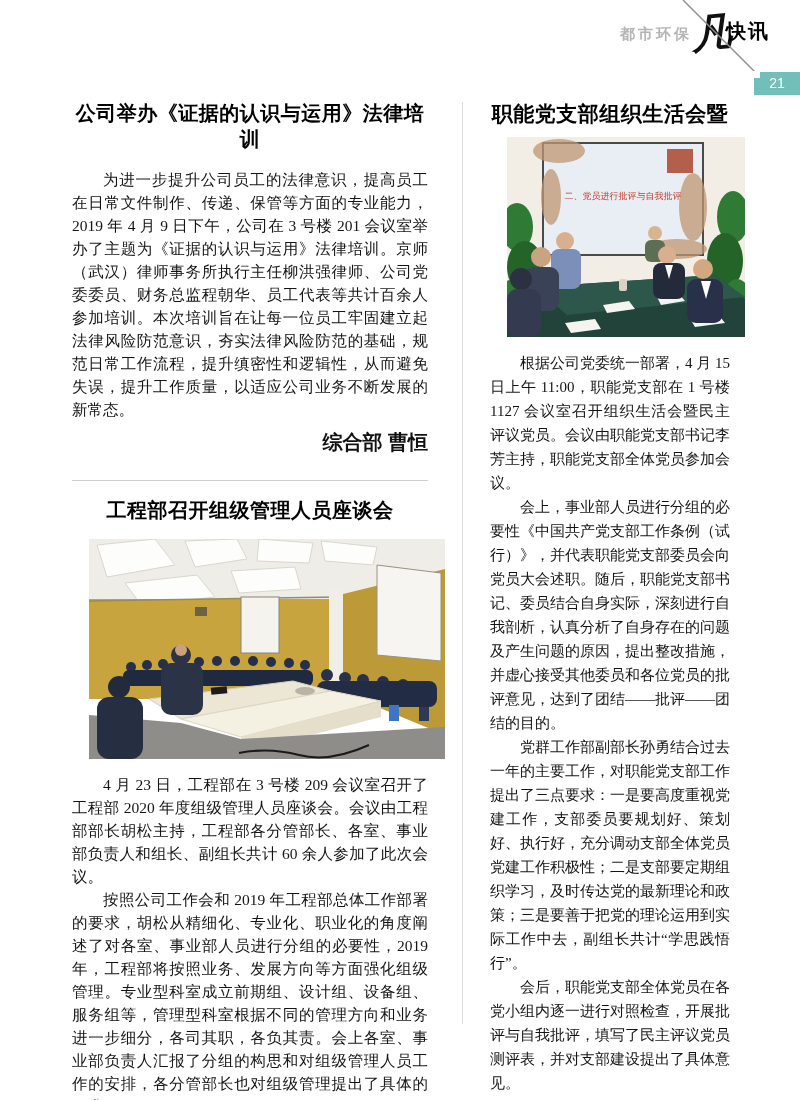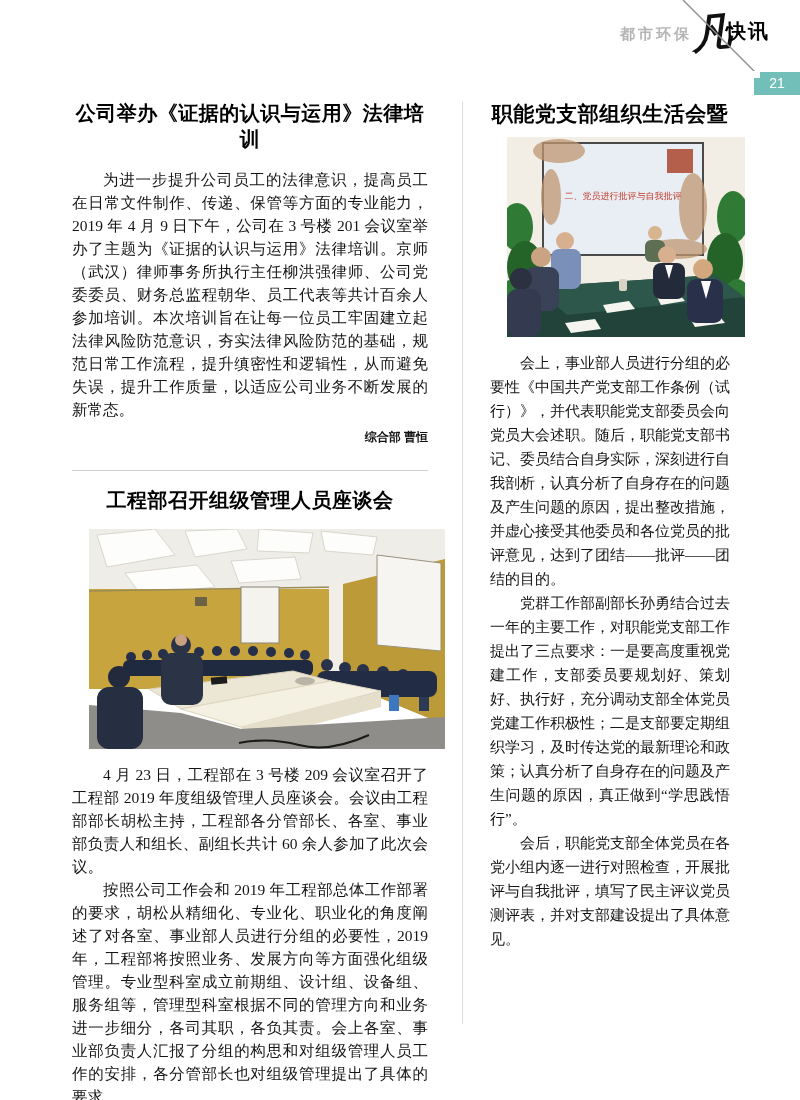--- a/index.html
+++ b/index.html
@@ -25,21 +25,21 @@
   .col-right{position:absolute;left:490px;top:96px;width:240px;}
 
   .art-title{font-family:"Liberation Sans","DejaVu Sans",sans-serif;font-weight:bold;color:#000;
              font-size:20px;line-height:26px;text-align:center;margin:4px 0 16px;letter-spacing:.5px;}
   .art-title-right{font-family:"Liberation Sans","DejaVu Sans",sans-serif;font-weight:bold;color:#000;
                    font-size:21px;line-height:35px;text-align:center;margin:0 0 6px;letter-spacing:.5px;}
 
   .body-text .para{font-size:15.5px;line-height:23px;text-align:justify;text-indent:2em;margin:0;}
   .body-text-r .para{font-size:15px;line-height:24px;text-align:justify;text-indent:2em;margin:0;}
 
-  .byline{font-family:"Liberation Sans","DejaVu Sans",sans-serif;font-weight:bold;font-size:12px;
+  .byline{font-family:"Liberation Sans","DejaVu Sans",sans-serif;font-weight:bold;font-size:20px;
           text-align:right;margin:8px 0 0;color:#111;}
   .h-divider{height:1px;background:#cfcfcf;margin:24px 0 16px;}
 
   .photo{display:block;margin:0 17px 14px;}
   .photo svg{display:block;}
 </style>
 </head>
 <body>
 
 <div class="page">
@@ -132,21 +132,21 @@
           <rect x="72" y="124" width="42" height="52" rx="10" fill="#2b3347"></rect>
         </g>
         <g>
           <circle cx="30" cy="148" r="11" fill="#222a3c"></circle>
           <rect x="8" y="158" width="46" height="62" rx="12" fill="#262e42"></rect>
         </g>
       </svg>
     </div>
 
     <div class="body-text">
-        <p class="para">4 月 23 日，工程部在 3 号楼 209 会议室召开了工程部 2019 年度组级管理人员座谈会。会议由工程部部长胡松主持，工程部各分管部长、各室、事业部负责人和组长、副组长共计 60 余人参加了此次会议。</p>
+        <p class="para">4 月 23 日，工程部在 3 号楼 209 会议室召开了工程部 2020 年度组级管理人员座谈会。会议由工程部部长胡松主持，工程部各分管部长、各室、事业部负责人和组长、副组长共计 60 余人参加了此次会议。</p>
         <p class="para">按照公司工作会和 2019 年工程部总体工作部署的要求，胡松从精细化、专业化、职业化的角度阐述了对各室、事业部人员进行分组的必要性，2019 年，工程部将按照业务、发展方向等方面强化组级管理。专业型科室成立前期组、设计组、设备组、服务组等，管理型科室根据不同的管理方向和业务进一步细分，各司其职，各负其责。会上各室、事业部负责人汇报了分组的构思和对组级管理人员工作的安排，各分管部长也对组级管理提出了具体的要求。</p>
       </div>
 
   </div>
 
   <div class="col-right">
 
     <h1 class="art-title-right">
       <span>职能党支部组织生活会暨</span><br>
     </h1>
@@ -206,20 +206,21 @@
           <rect x="146" y="126" width="32" height="36" rx="8" fill="#232a3a"></rect>
           <polygon points="158,128 166,128 162,142" fill="#ffffff"></polygon>
           <circle cx="196" cy="132" r="10" fill="#d3a87f"></circle>
           <rect x="180" y="142" width="36" height="44" rx="9" fill="#28304a"></rect>
           <polygon points="194,144 204,144 199,162" fill="#ffffff"></polygon>
         </g>
       </svg>
     </div>
 
     <div class="body-text-r">
+        <p class="para">根据公司党委统一部署，4 月 15 日上午 11:00，职能党支部在 1 号楼 1127 会议室召开组织生活会暨民主评议党员。会议由职能党支部书记李芳主持，职能党支部全体党员参加会议。</p>
         <p class="para">会上，事业部人员进行分组的必要性《中国共产党支部工作条例（试行）》，并代表职能党支部委员会向党员大会述职。随后，职能党支部书记、委员结合自身实际，深刻进行自我剖析，认真分析了自身存在的问题及产生问题的原因，提出整改措施，并虚心接受其他委员和各位党员的批评意见，达到了团结——批评——团结的目的。</p>
-        <p class="para">党群工作部副部长孙勇结合过去一年的主要工作，对职能党支部工作提出了三点要求：一是要高度重视党建工作，支部委员要规划好、策划好、执行好，充分调动支部全体党员党建工作积极性；二是支部要定期组织学习，及时传达党的最新理论和政策；认真分析了自身存在的问题及产生问题的原因，真正做到“学思践悟行”。</p>
+        <p class="para">党群工作部副部长孙勇结合过去一年的主要工作，对职能党支部工作提出了三点要求：一是要高度重视党建工作，支部委员要规划好、策划好、执行好，充分调动支部全体党员党建工作积极性；二是支部要定期组织学习，及时传达党的最新理论和政策；三是要善于把党的理论运用到实际工作中去，副组长共计“学思践悟行”。</p>
         <p class="para">会后，职能党支部全体党员在各党小组内逐一进行对照检查，开展批评与自我批评，填写了民主评议党员测评表，并对支部建设提出了具体意见。</p>
       </div>
 
   </div>
 
 </div>
 
 </body></html>

